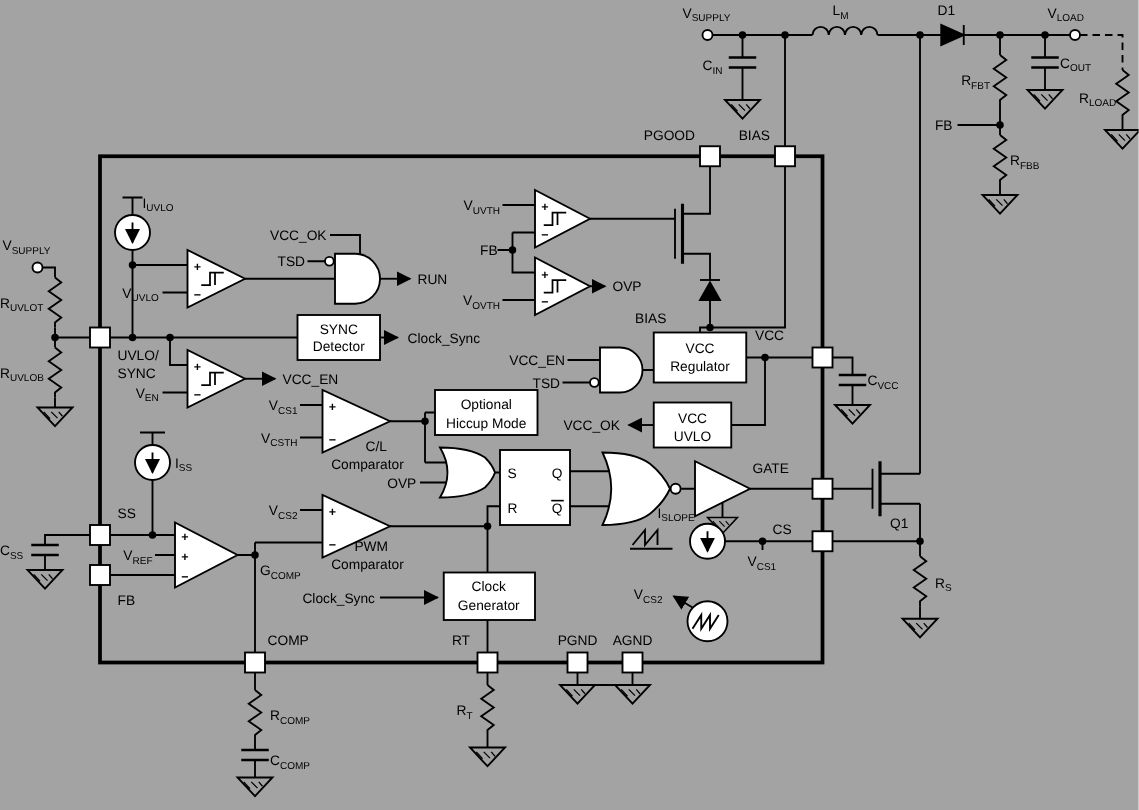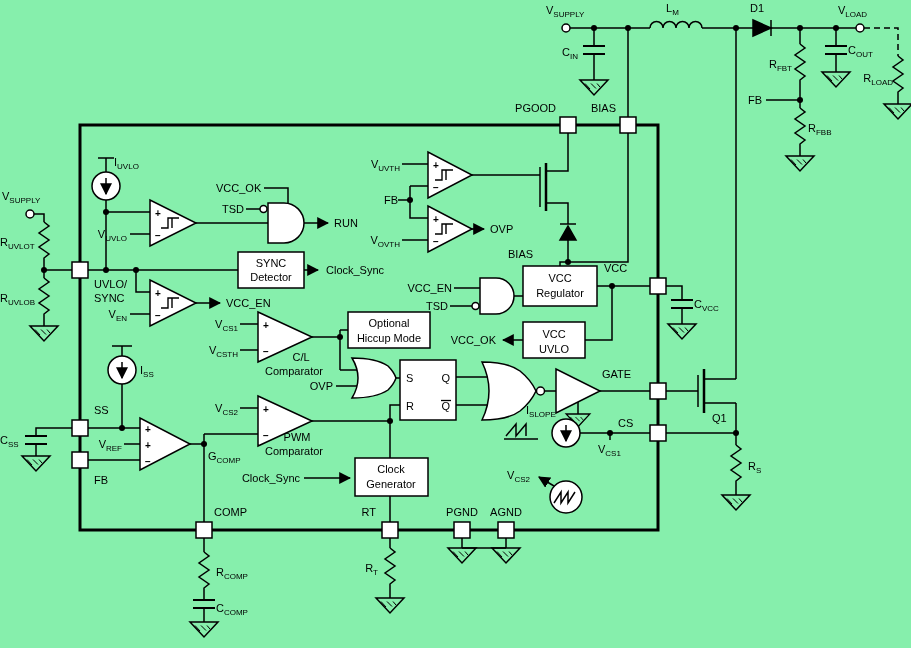--- a/index.html
+++ b/index.html
@@ -1,16 +1,16 @@
 <!DOCTYPE html>
 <html><head>
 <meta charset="utf-8">
 <style>
   html,body{margin:0;padding:0;background:#ffffff;}
-  .stage{position:relative;width:911px;height:648px;background:#86efac;overflow:hidden;}
+  .stage{position:relative;width:911px;height:648px;background:#a3a3a3;overflow:hidden;}
   svg text{font-family:"Liberation Sans","DejaVu Sans",sans-serif;font-size:11px;fill:#000;stroke:none;}
   svg .sub{font-size:8px;}
   svg .mk{font-size:10px;font-weight:bold;}
   svg .blk{font-size:11px;text-anchor:middle;}
   svg .pinlbl{font-size:11px;}
 </style>
 </head>
 <body>
 
 <div class="stage">

